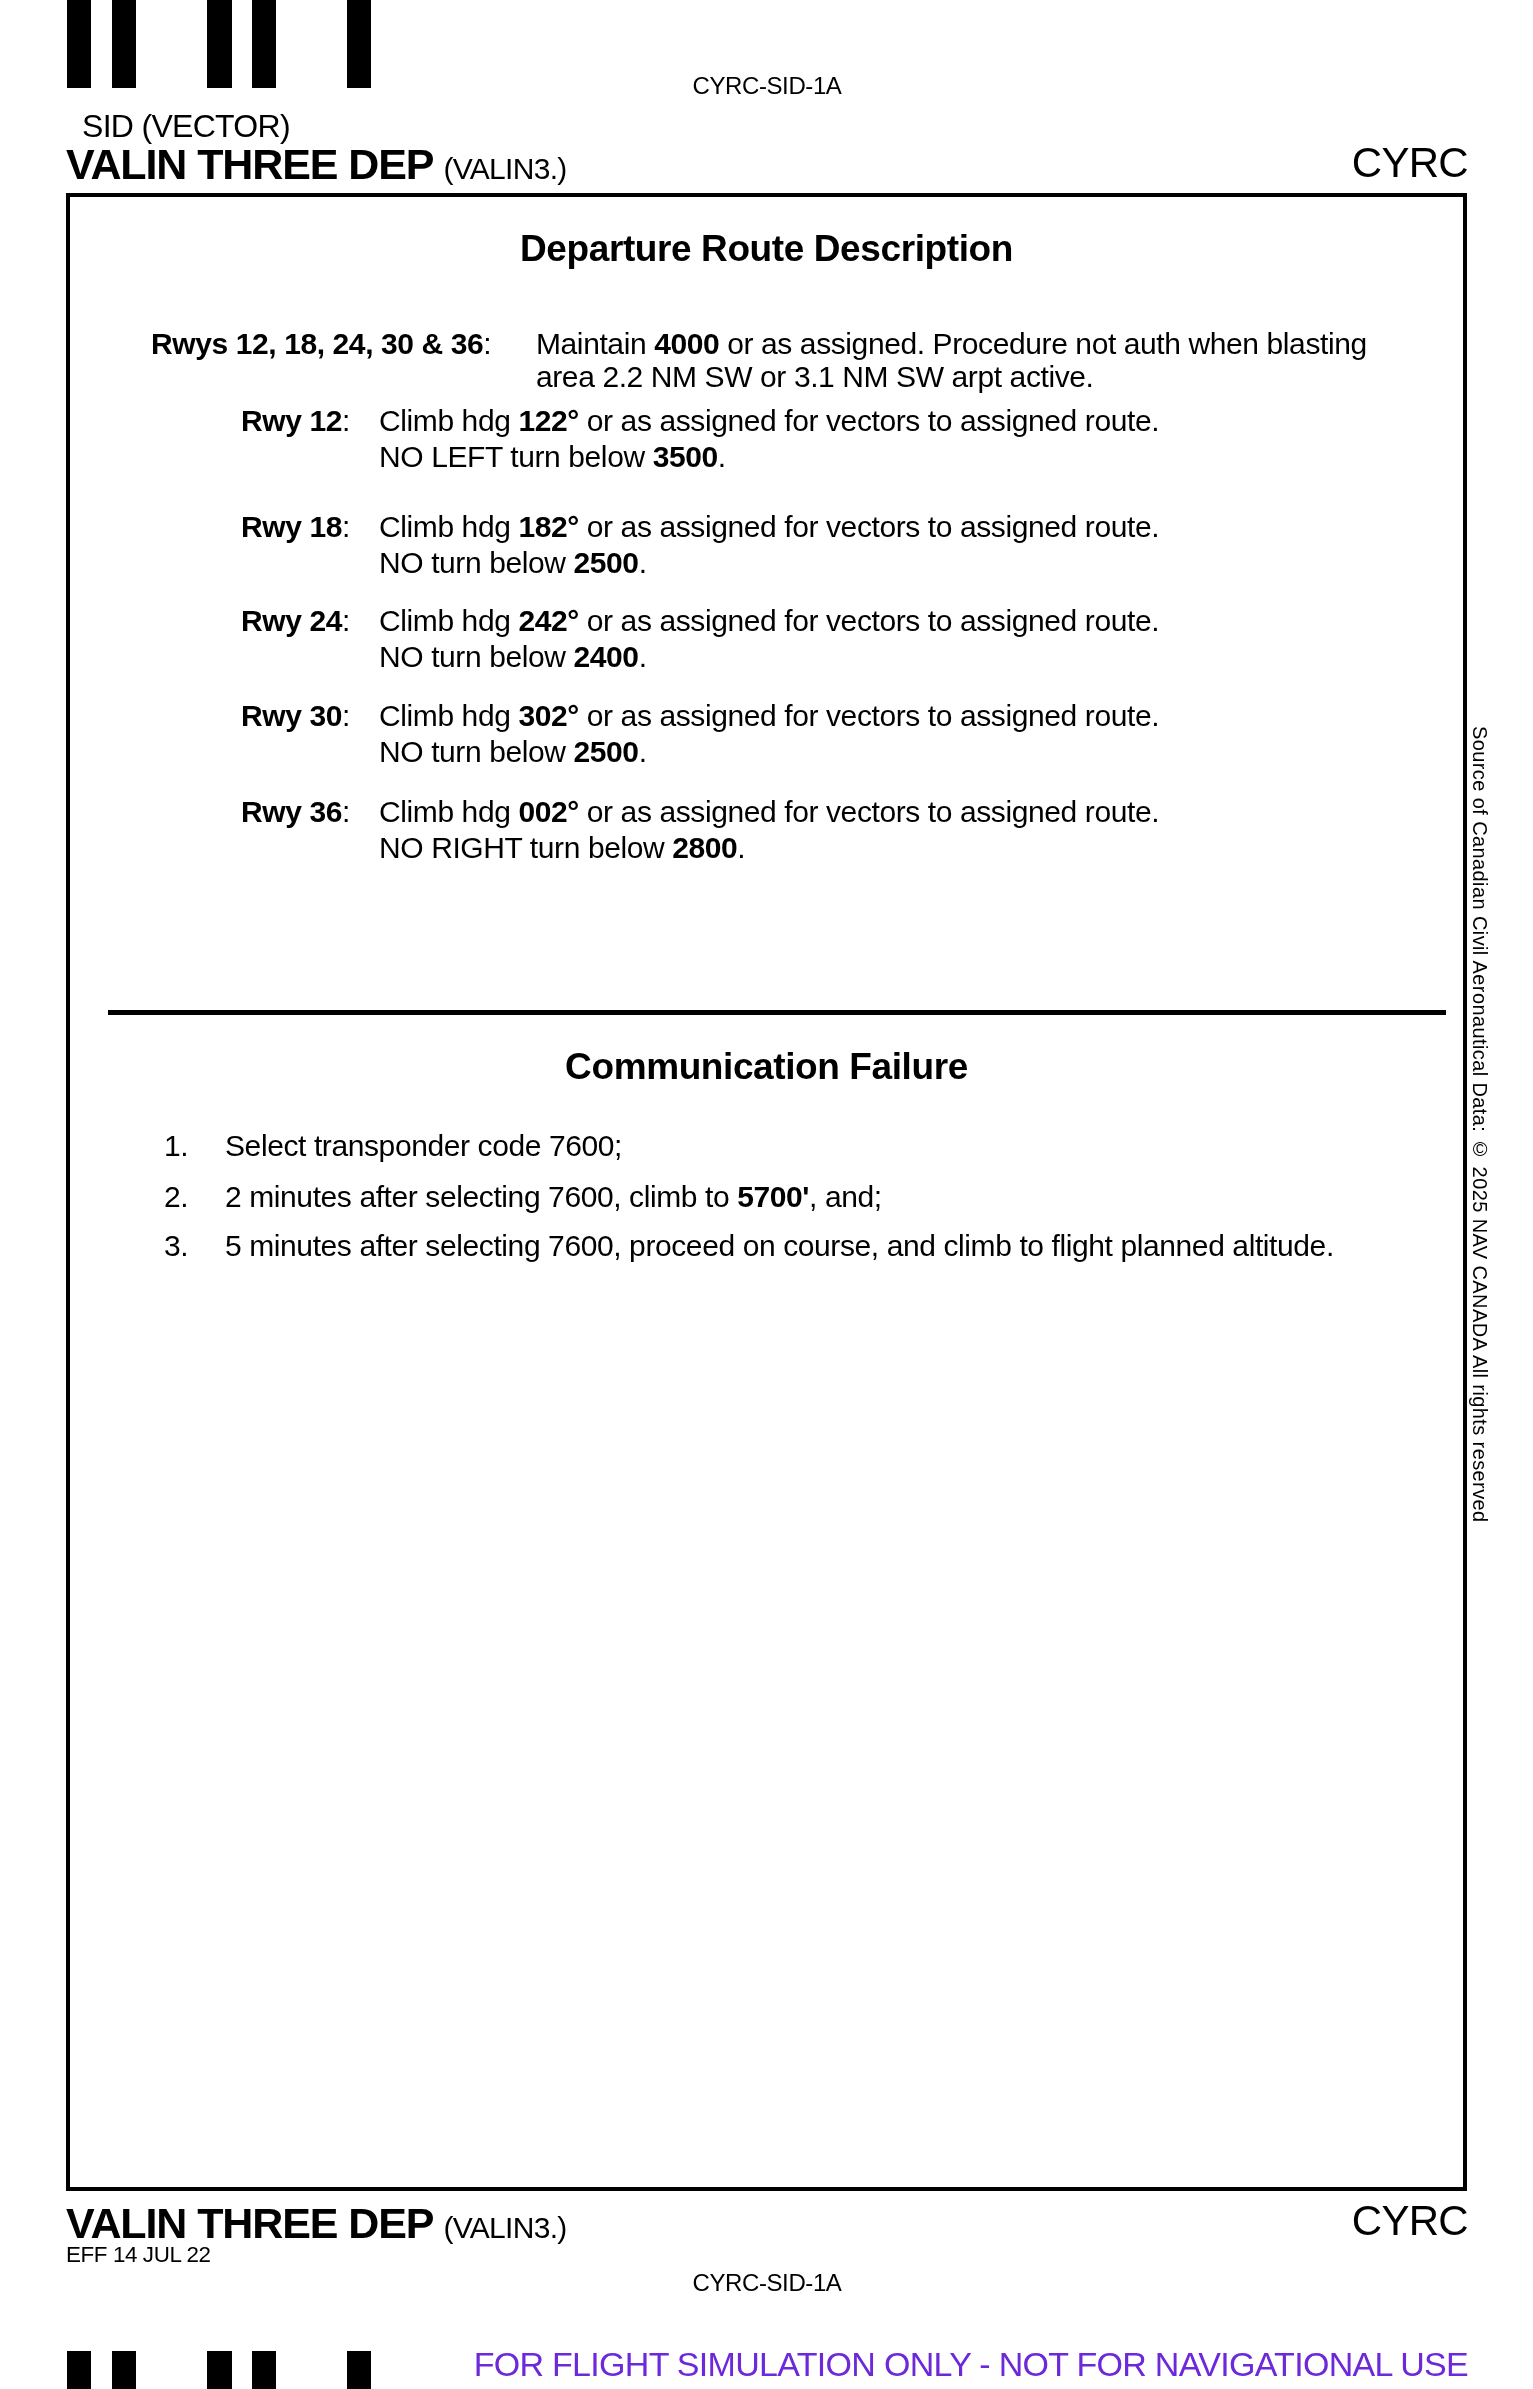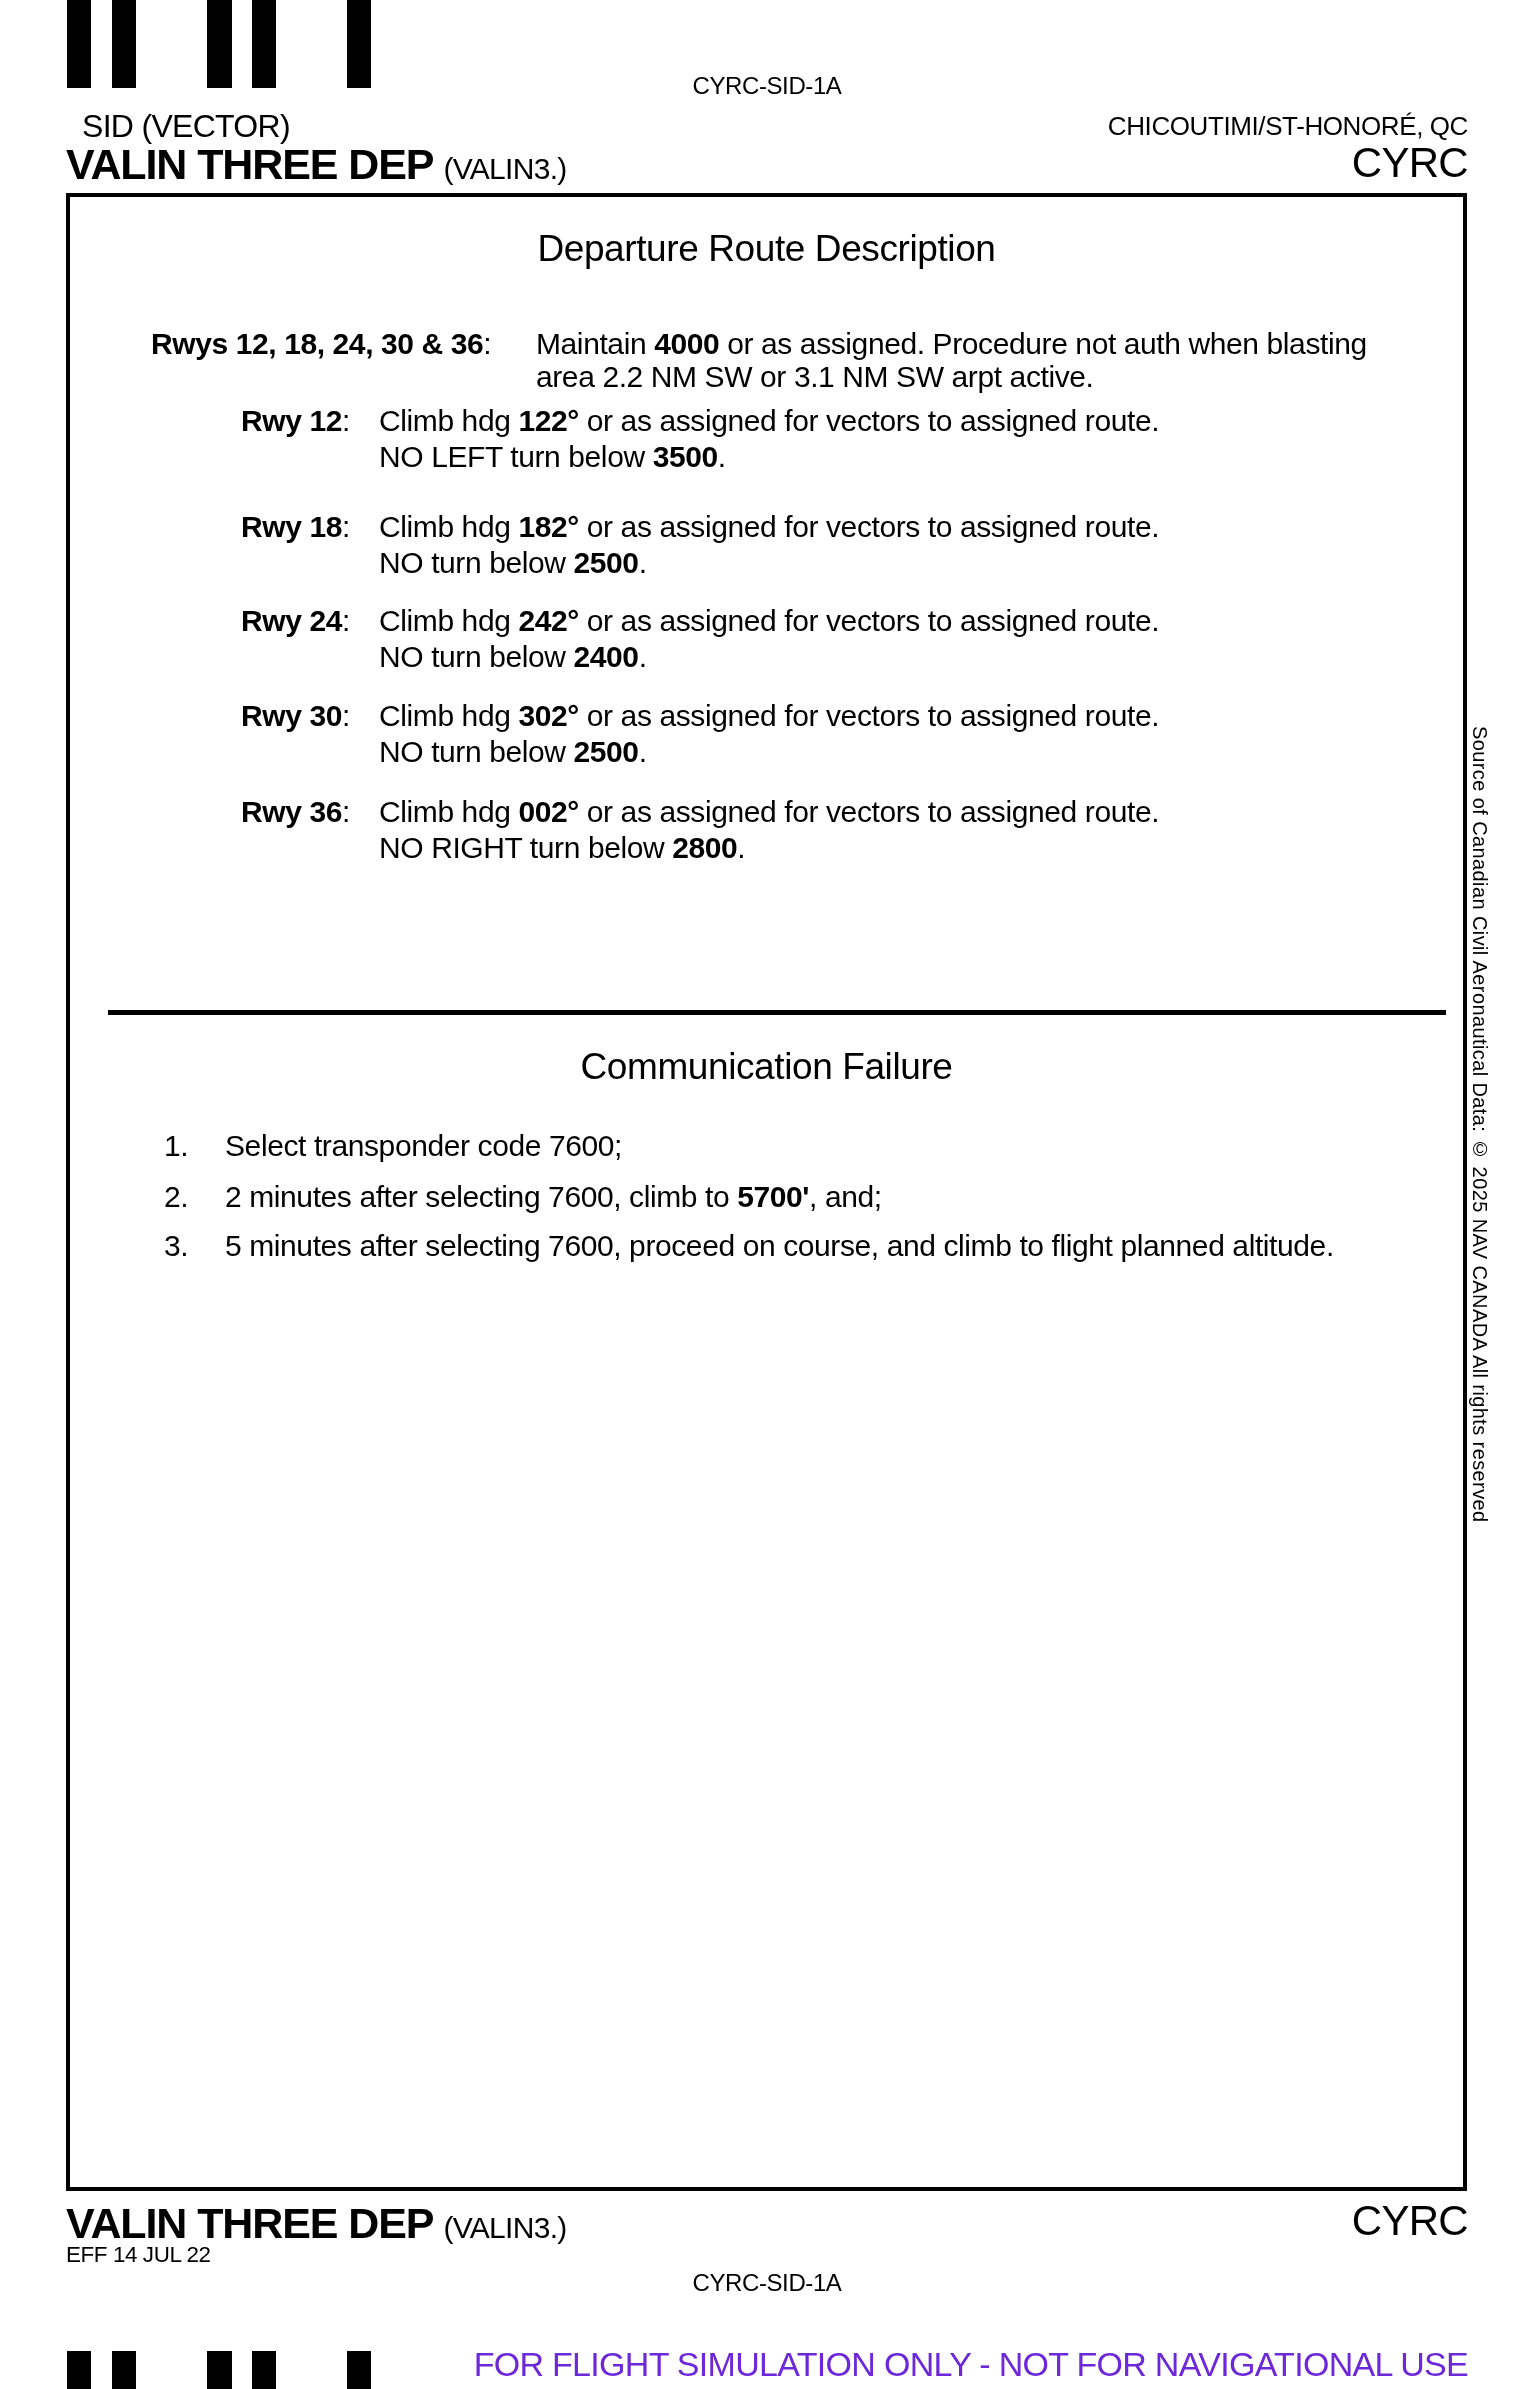--- a/index.html
+++ b/index.html
@@ -21,21 +21,21 @@
   .hdr-title{left:66px;top:140px;font-size:43px;font-weight:bold;letter-spacing:-1.1px;white-space:nowrap;}
   .hdr-title .suffix{font-size:30px;font-weight:normal;letter-spacing:-0.7px;}
   .hdr-icao{left:66px;top:139px;width:1402px;text-align:right;font-size:42px;letter-spacing:-0.7px;}
   
   .main-box{
     left:66px;top:193px;width:1393px;height:1990px;
     border:4.5px solid #000;
   }
   .dep-title,.comm-title{
     position:absolute;left:0;width:1393px;text-align:center;
-    font-size:37px;font-weight:normal;letter-spacing:-0.4px;
+    font-size:37px;font-weight:bold;letter-spacing:-0.4px;
   }
   .dep-title{top:31px;}
   .comm-title{top:849px;text-align:center;}
   .hang{position:absolute;display:flex;align-items:flex-start;font-size:30px;letter-spacing:-0.4px;}
   .rwys-note{left:81px;top:118px;line-height:33px;margin-top:12px;}
   .rwys-note .lbl{width:385px;flex:0 0 auto;white-space:nowrap;}
   .rwy-block{left:171px;line-height:36px;}
   .rwy-block .lbl{width:138px;flex:0 0 auto;white-space:nowrap;}
   .desc div{white-space:nowrap;}
   .divider{left:38px;top:813px;width:1338px;height:4.5px;background:#000;}
@@ -65,21 +65,20 @@
   <div>
     <div class="bar" style="left:67px;top:0;width:24px;height:88px;"></div>
     <div class="bar" style="left:112px;top:0;width:24px;height:88px;"></div>
     <div class="bar" style="left:207px;top:0;width:25px;height:88px;"></div>
     <div class="bar" style="left:252px;top:0;width:24px;height:88px;"></div>
     <div class="bar" style="left:347px;top:0;width:24px;height:88px;"></div>
   </div>
 
   <div class="abs top-code">CYRC-SID-1A</div>
   <div class="abs sid-type">SID (VECTOR)</div>
-  <div class="abs city">CHICOUTIMI/ST-HONORÉ, QC</div>
   <div class="abs hdr-title"><b>VALIN THREE DEP</b> <span class="suffix">(VALIN3.)</span></div>
   <div class="abs hdr-icao">CYRC</div>
 
   <div class="abs main-box">
 
     <div class="dep-title">Departure Route Description</div>
 
     <div class="hang rwys-note">
       <div class="lbl"><span class="seg-b">Rwys 12, 18, 24, 30 &amp; 36</span><span>:</span></div>
       <div class="desc">

